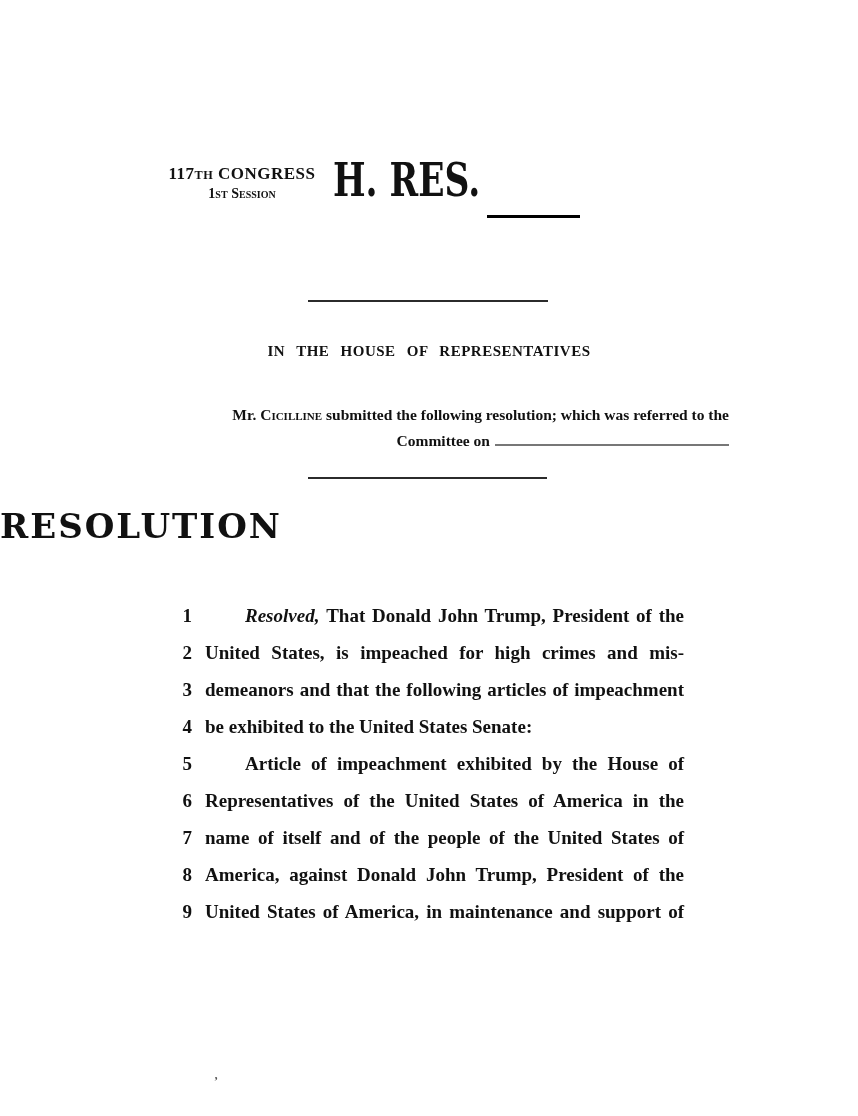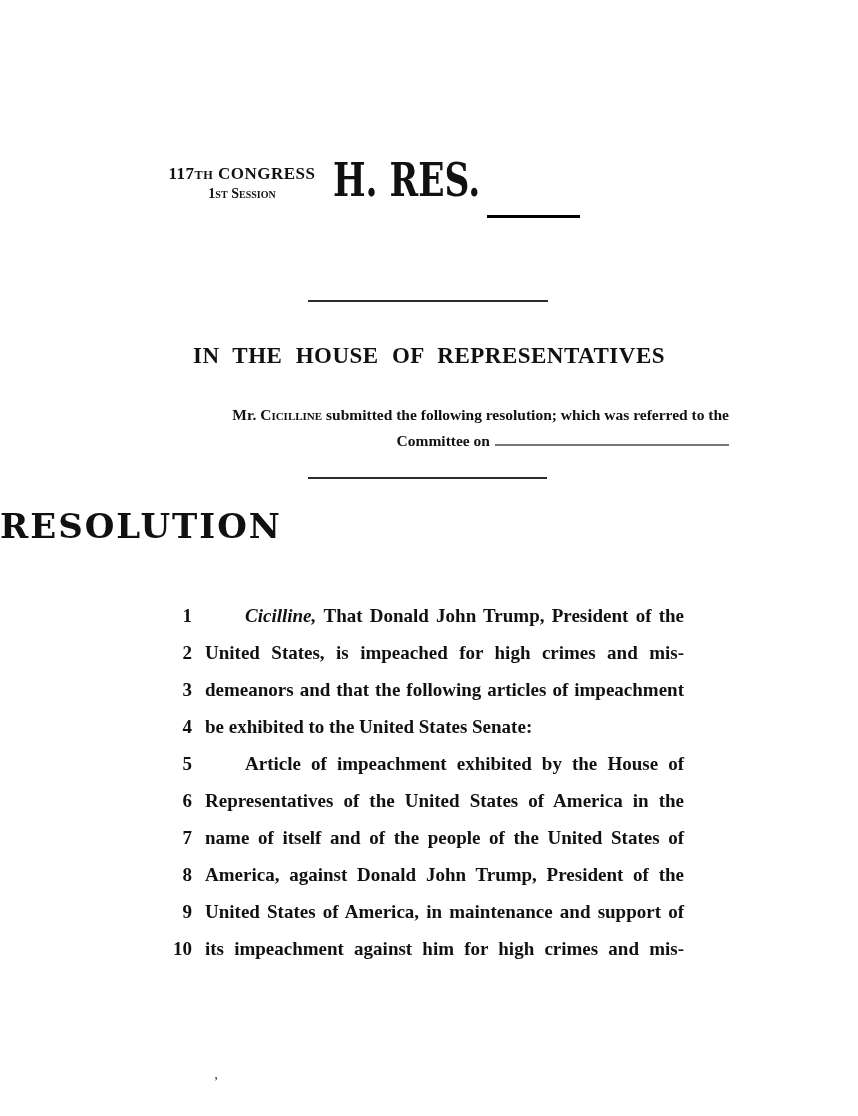--- a/index.html
+++ b/index.html
@@ -33,21 +33,21 @@
 
   
   .rule { background: #2b2b2b; height: 2px; }
   .rule1 { left: 308px; top: 300px; width: 240px; }
   .rule2 { left: 308px; top: 477px; width: 239px; }
 
   
   .chamber {
     left: 0; right: 0; top: 343px;
     text-align: center;
-    font-size: 23px; word-spacing: 7px; letter-spacing: 0.5px;
+    font-size: 15px; word-spacing: 7px; letter-spacing: 0.5px;
     white-space: nowrap;
   }
 
   
   .action {
     left: 129px; top: 402px; width: 600px;
     text-align: right; font-size: 15.5px; line-height: 26px;
   }
   .committee-blank {
     display: inline-block; width: 234px; height: 14px;
@@ -98,21 +98,21 @@
   <span>Committee on</span><span class="committee-blank"></span>
 </div>
 
 <div class="abs rule rule2"></div>
 
 <div class="abs res-title">RESOLUTION</div>
 
 <div class="abs doc-body">
   <div class="bline">
     <span class="num">1</span>
-    <span class="txt indent"><span class="ital">Cicilline, </span><span>That Donald John Trump, President of the</span></span>
+    <span class="txt indent"><span class="ital">Resolved, </span><span>That Donald John Trump, President of the</span></span>
   </div>
   <div class="bline">
     <span class="num">2</span>
     <span class="txt">United States, is impeached for high crimes and mis-</span>
   </div>
   <div class="bline">
     <span class="num">3</span>
     <span class="txt">demeanors and that the following articles of impeachment</span>
   </div>
   <div class="bline">
@@ -132,19 +132,15 @@
     <span class="txt">name of itself and of the people of the United States of</span>
   </div>
   <div class="bline">
     <span class="num">8</span>
     <span class="txt">America, against Donald John Trump, President of the</span>
   </div>
   <div class="bline">
     <span class="num">9</span>
     <span class="txt">United States of America, in maintenance and support of</span>
   </div>
-  <div class="bline">
-    <span class="num">10</span>
-    <span class="txt">its impeachment against him for high crimes and mis-</span>
-  </div>
 </div>
 
 <div class="abs artifact">’</div>
 
 </body></html>

